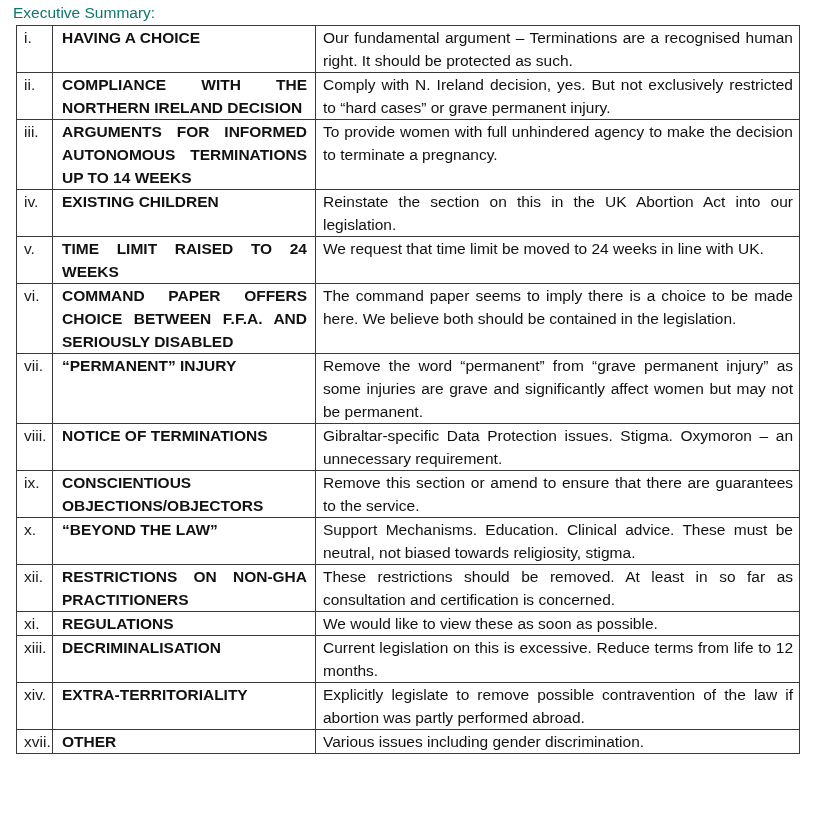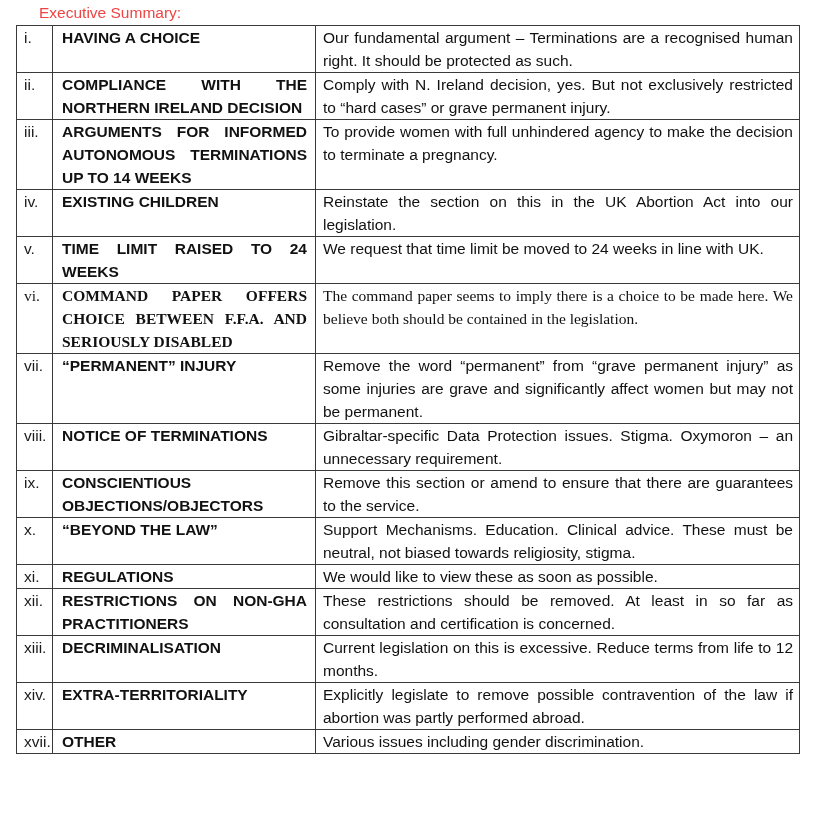--- a/index.html
+++ b/index.html
@@ -1,18 +1,18 @@
 <!DOCTYPE html>
 <html><head>
   <meta charset="utf-8">
   <style>
     html, body { margin: 0; padding: 0; background: #ffffff; }
     body { width: 820px; height: 818px; position: relative; overflow: hidden;
            font-family: "Liberation Sans", sans-serif; color: #111; }
-    .caption { position: absolute; left: 39px; top: 4px; font-size: 15.5px; color: #ef4444; }
+    .caption { position: absolute; left: 13px; top: 4px; font-size: 15.5px; color: #0f766e; }
     table { position: absolute; left: 16px; top: 25px; border-collapse: collapse;
             table-layout: fixed; width: 784px; }
     td { border: 1.5px solid #3a3a3a; vertical-align: top; padding: 0; font-size: 15.5px;
          line-height: 23px; }
     td.num { width: 36px; padding-left: 7px; box-sizing: border-box; color: #1a1a1a; }
     td.topic { width: 263px; padding: 0 8px 0 9px; box-sizing: border-box; font-weight: bold;
                text-align: justify; text-align-last: left; }
     td.desc { padding: 0 6px 0 7px; box-sizing: border-box; text-align: justify; text-align-last: left; }
   </style>
 </head>
@@ -40,21 +40,21 @@
       <tr style="height: 46px;">
         <td class="num">iv.</td>
         <td class="topic">EXISTING CHILDREN</td>
         <td class="desc">Reinstate the section on this in the UK Abortion Act into our legislation.</td>
       </tr>
       <tr style="height: 46px;">
         <td class="num">v.</td>
         <td class="topic">TIME LIMIT RAISED TO 24 WEEKS</td>
         <td class="desc">We request that time limit be moved to 24 weeks in line with UK.</td>
       </tr>
-      <tr style="height: 69px; font-family: Liberation Serif, serif;">
+      <tr style="height: 69px;">
         <td class="num">vi.</td>
         <td class="topic">COMMAND PAPER OFFERS CHOICE BETWEEN F.F.A. AND SERIOUSLY DISABLED</td>
         <td class="desc">The command paper seems to imply there is a choice to be made here. We believe both should be contained in the legislation.</td>
       </tr>
       <tr style="height: 69px;">
         <td class="num">vii.</td>
         <td class="topic">“PERMANENT” INJURY</td>
         <td class="desc">Remove the word “permanent” from “grave permanent injury” as some injuries are grave and significantly affect women but may not be permanent.</td>
       </tr>
       <tr style="height: 46px; padding-left: 10px;">
@@ -65,29 +65,29 @@
       <tr style="height: 46px; padding-left: 20px;">
         <td class="num">ix.</td>
         <td class="topic">CONSCIENTIOUS OBJECTIONS/OBJECTORS</td>
         <td class="desc">Remove this section or amend to ensure that there are guarantees to the service.</td>
       </tr>
       <tr style="height: 46px;">
         <td class="num">x.</td>
         <td class="topic">“BEYOND THE LAW”</td>
         <td class="desc">Support Mechanisms. Education. Clinical advice. These must be neutral, not biased towards religiosity, stigma.</td>
       </tr>
+      <tr style="height: 46px;">
+        <td class="num">xii.</td>
+        <td class="topic">RESTRICTIONS ON NON-GHA PRACTITIONERS</td>
+        <td class="desc">These restrictions should be removed. At least in so far as consultation and certification is concerned.</td>
+      </tr>
       <tr style="height: 23px;">
         <td class="num">xi.</td>
         <td class="topic">REGULATIONS</td>
         <td class="desc">We would like to view these as soon as possible.</td>
-      </tr>
-      <tr style="height: 46px;">
-        <td class="num">xii.</td>
-        <td class="topic">RESTRICTIONS ON NON-GHA PRACTITIONERS</td>
-        <td class="desc">These restrictions should be removed. At least in so far as consultation and certification is concerned.</td>
       </tr>
       <tr style="height: 46px;">
         <td class="num">xiii.</td>
         <td class="topic">DECRIMINALISATION</td>
         <td class="desc">Current legislation on this is excessive. Reduce terms from life to 12 months.</td>
       </tr>
       <tr style="height: 46px;">
         <td class="num">xiv.</td>
         <td class="topic">EXTRA-TERRITORIALITY</td>
         <td class="desc">Explicitly legislate to remove possible contravention of the law if abortion was partly performed abroad.</td>

